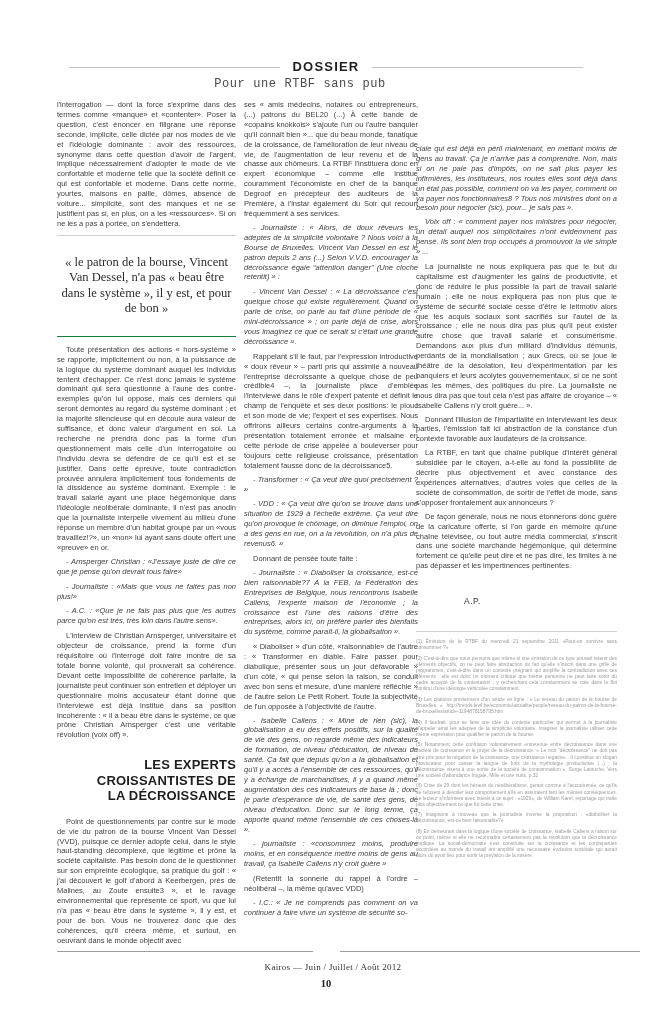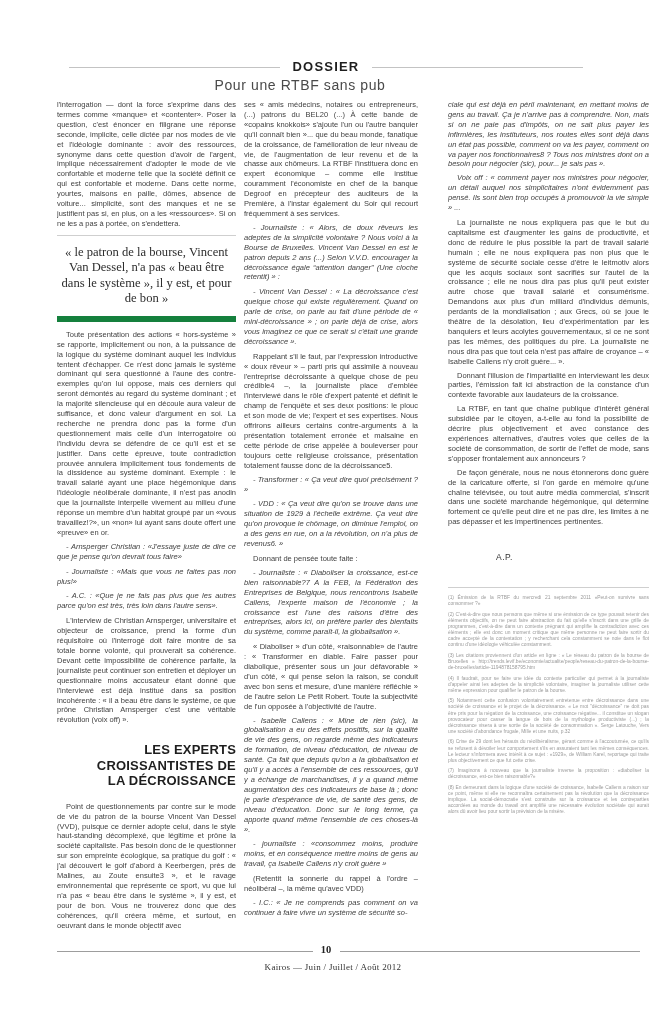--- a/index.html
+++ b/index.html
@@ -10,40 +10,40 @@
   
   .kicker{
     position:absolute;top:59px;left:0;width:652px;text-align:center;margin:0;
     font-size:13px;font-weight:bold;letter-spacing:1.2px;color:#1e1e1e;
   }
   .hrule{position:absolute;top:67px;height:1px;background:#c3c3c3;}
   .hrule-left{left:69px;width:211px;}
   .hrule-right{left:372px;width:211px;}
   .subtitle{
     position:absolute;top:77px;left:0;width:600px;text-align:center;
-    font-family:Liberation Sans, sans-serif;font-size:14px;letter-spacing:.6px;color:#4a4a4a;
+    font-family:Liberation Mono, monospace;font-size:12px;letter-spacing:.6px;color:#4a4a4a;
   }
   
   .col{
     position:absolute;top:100px;overflow:hidden;
     font-size:7.5px;line-height:9.9px;color:#3f3f3f;text-align:justify;
   }
   .col-1{left:57px;width:179px;height:848px;}
   .col-2{left:244px;width:174px;height:848px;}
-  .col-3{left:448px;width:201px;height:852px;}
+  .col-3{left:416px;width:201px;height:852px;margin-top:44px;}
   .blk{margin:0 0 4px 0;}
   .blk-body{text-indent:9px;}
   .blk-cont{text-indent:0;}
   .blk-dialogue{font-style:italic;text-indent:9px;margin-bottom:5px;}
   .blk-dialogue-cont{font-style:italic;text-indent:0;}
   .blk-pullquote{
     font-family:"Liberation Serif",serif;font-size:12.6px;line-height:15.5px;
     text-align:center;text-indent:0;color:#2d2d2d;
-    border-top:1px solid #cfcfcf;border-bottom:6px solid #15803d;
-    padding:9px 2px;margin:6px 0 8px 0;
+    border-top:1px solid #cfcfcf;border-bottom:1px solid #15803d;
+    padding:19px 2px;margin:6px 0 8px 0;
   }
   .blk-heading{
     font-weight:bold;font-size:13px;line-height:15.5px;text-align:right;
     white-space:pre-line;letter-spacing:.2px;color:#1e1e1e;text-indent:0;
     margin:17px 0 13px 0;
   }
   .blk-signature{
     text-indent:0;text-align:left;margin:26px 0 0 48px;
     font-size:8.5px;letter-spacing:.5px;color:#333333;
   }
@@ -52,21 +52,21 @@
   }
   .blk-note{
     font-size:4.9px;line-height:6.1px;color:#9a9a9a;
     margin:0 0 4.5px 0;text-align:justify;text-indent:0;
   }
   
   .frule{position:absolute;top:951px;height:1px;background:#9d9d9d;}
   .frule-left{left:57px;width:256px;}
   .frule-right{left:340px;width:300px;}
   .pageno{
-    position:absolute;top:944px;left:306px;width:40px;text-align:center;margin:0;
+    position:absolute;top:978px;left:306px;width:40px;text-align:center;margin:0;
     font-family:"Liberation Serif",serif;font-size:10.5px;font-weight:bold;color:#222222;
   }
   .journal{
     position:absolute;top:962px;left:0;width:666px;text-align:center;
     font-family:"Liberation Serif",serif;font-size:9px;color:#333333;letter-spacing:.3px;
   }
 </style>
 </head>
 <body>
 

